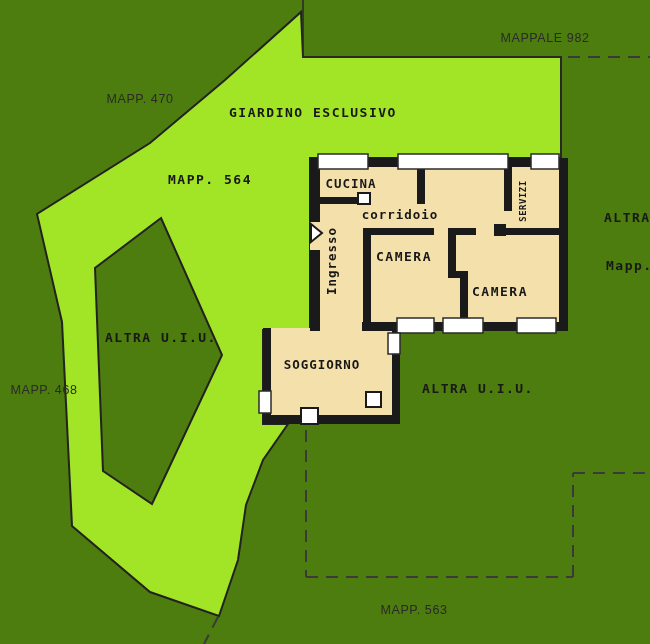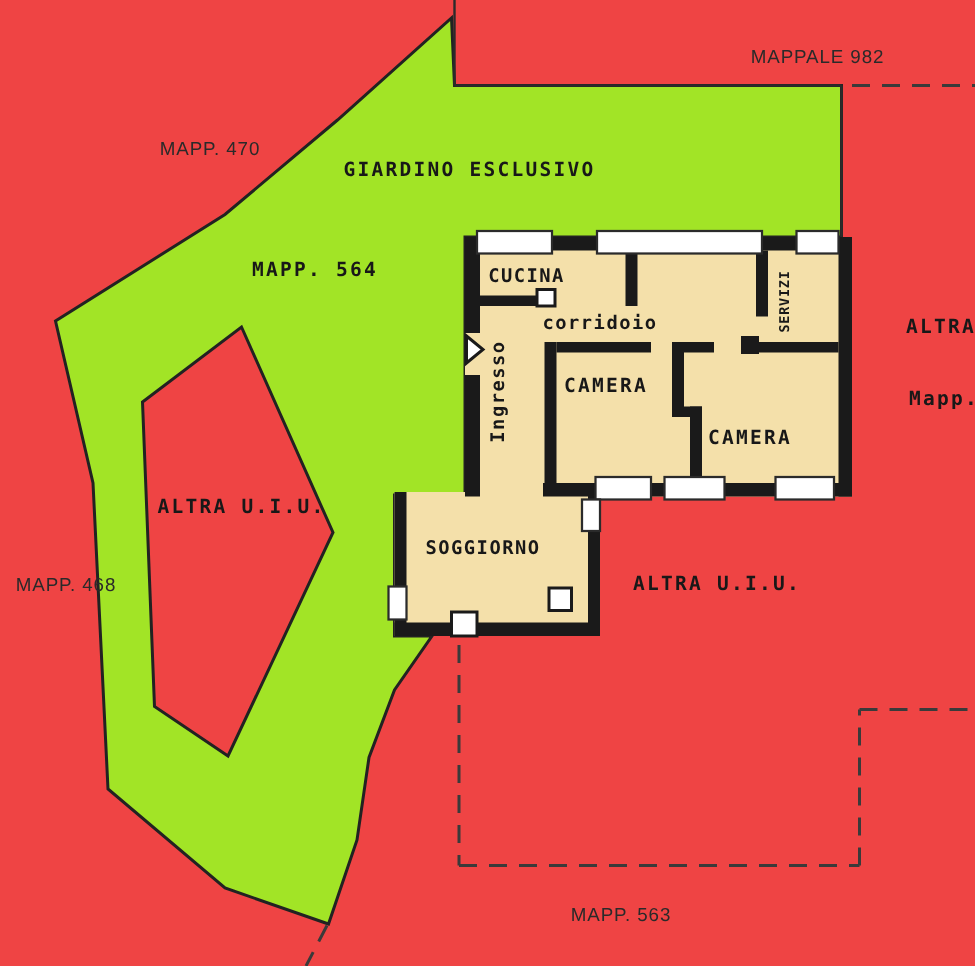--- a/index.html
+++ b/index.html
@@ -1,16 +1,16 @@
 <!DOCTYPE html>
 <html><head>
 <meta charset="utf-8">
 <style>
   html,body{margin:0;padding:0;background:#ffffff;}
-  .stage{position:relative;width:650px;height:644px;background:#ef4444;overflow:hidden;
+  .stage{position:relative;width:650px;height:644px;background:#4d7c0f;overflow:hidden;
          font-family:"Liberation Sans",sans-serif;}
   svg{display:block;}
   .sans{font-family:"Liberation Sans",sans-serif;font-size:12.5px;fill:#2a2a2a;letter-spacing:0.6px;}
   .cad{font-family:"DejaVu Sans Mono",monospace;font-weight:bold;fill:#181818;}
   .cad13{font-size:13px;letter-spacing:1.5px;}
   .cad12{font-size:12.5px;letter-spacing:1px;}
   .cad9{font-size:9px;letter-spacing:0.5px;}
   .win{fill:#ffffff;stroke:#2b2b2b;stroke-width:1.5;}
   .doorart{fill:#ffffff;stroke:#1a1a1a;stroke-width:2;}
   .thinline{stroke:#2b2b2b;stroke-width:1.6;fill:none;}

